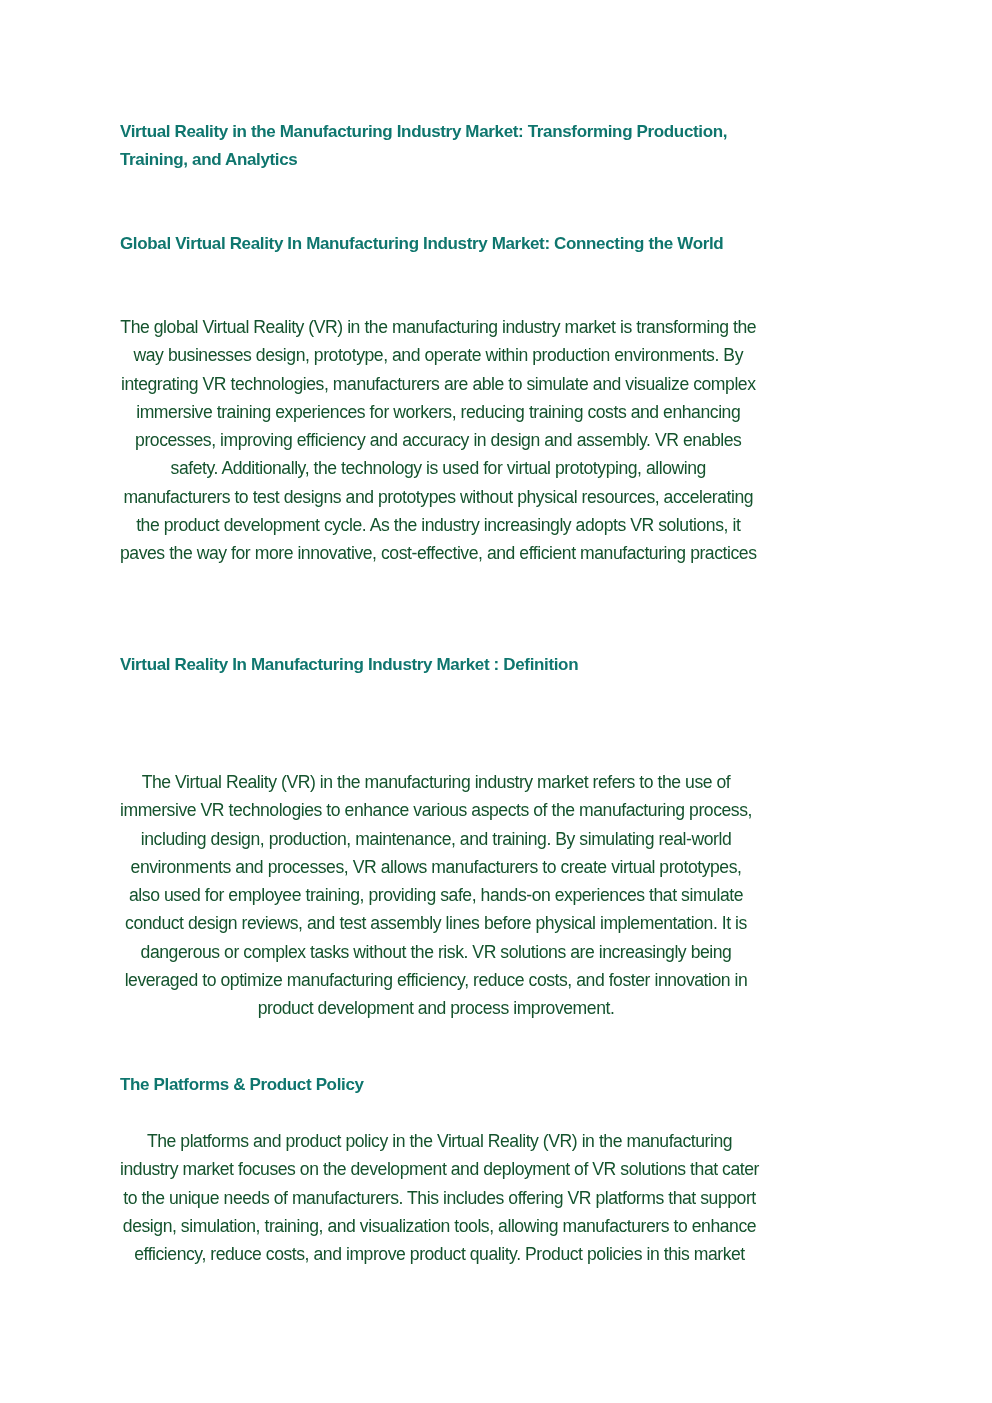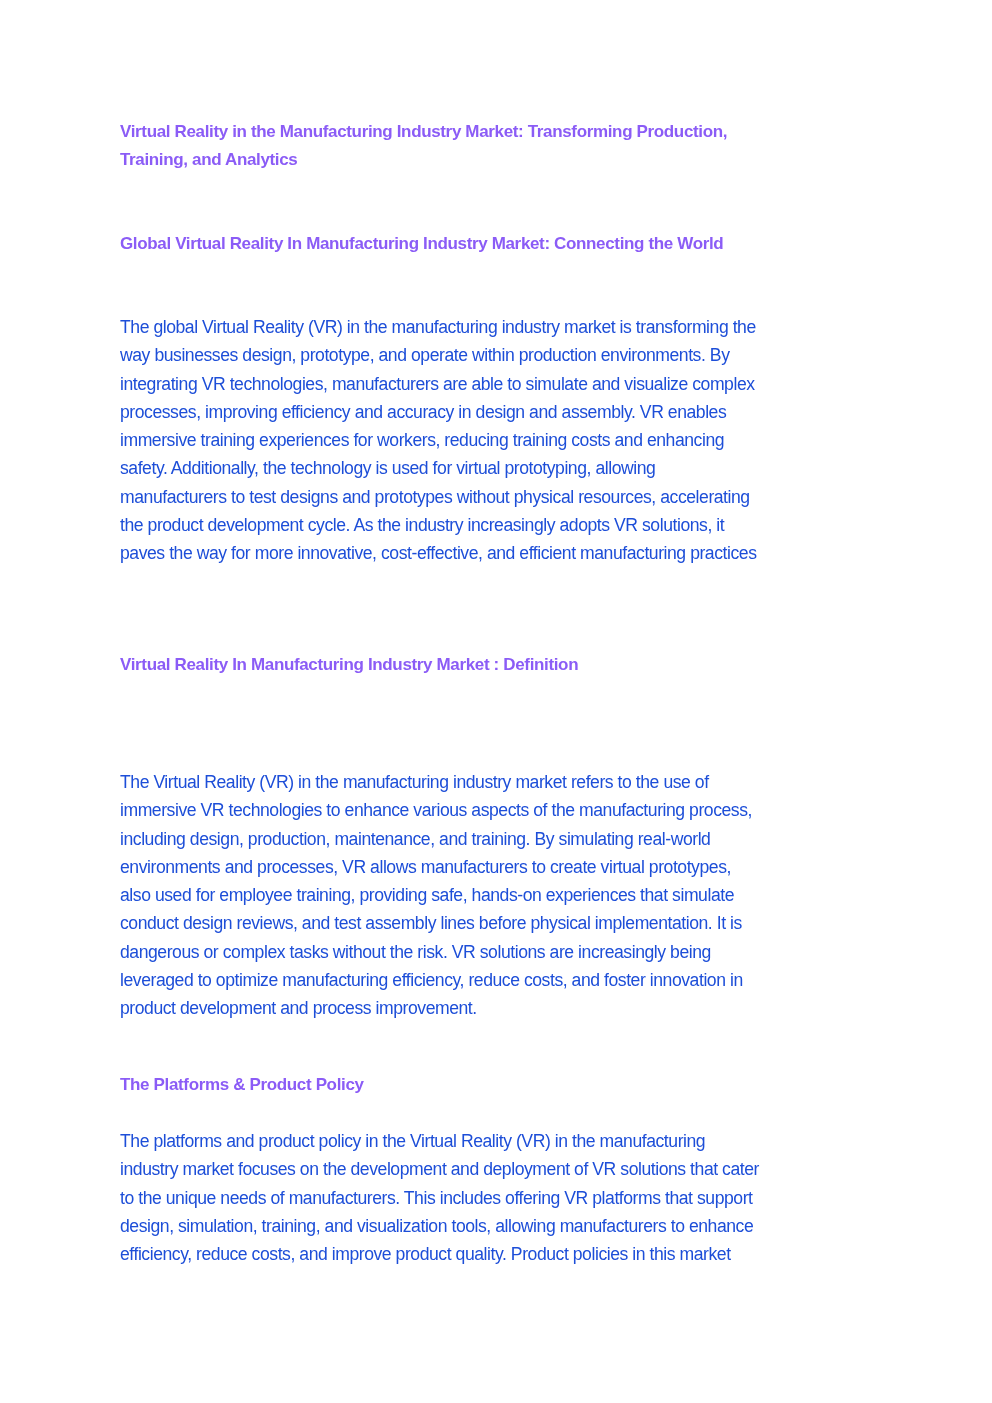--- a/index.html
+++ b/index.html
@@ -20,31 +20,32 @@
       left: 120px;
       top: 0;
       width: 760px;
     }
     .heading {
       position: absolute;
       left: 0;
       font-weight: bold;
       font-size: 17px;
       line-height: 28.3px;
-      color: #8b5cf6;
+      color: #0f766e;
       letter-spacing: -0.35px;
       white-space: nowrap;
     }
     .para {
       position: absolute;
       left: 0;
       font-size: 17.6px;
       line-height: 28.3px;
-      color: #1d4ed8;
+      color: #14532d;
       letter-spacing: -0.45px;
+      text-align: center;
     }
     .line {
       display: block;
       white-space: pre;
     }
   </style>
 </head>
 <body>
 
 <div class="page">
@@ -52,22 +53,22 @@
   <div class="heading" style="top:118px;">
     <span class="line">Virtual Reality in the Manufacturing Industry Market: Transforming Production,</span>
     <span class="line">Training, and Analytics</span>
   </div>
 
   <div class="heading" style="top:230px;">Global Virtual Reality In Manufacturing Industry Market: Connecting the World</div>
   <div class="para" style="top:313px;">
     <span class="line">The global Virtual Reality (VR) in the manufacturing industry market is transforming the</span>
     <span class="line">way businesses design, prototype, and operate within production environments. By</span>
     <span class="line">integrating VR technologies, manufacturers are able to simulate and visualize complex</span>
+    <span class="line">immersive training experiences for workers, reducing training costs and enhancing</span>
     <span class="line">processes, improving efficiency and accuracy in design and assembly. VR enables</span>
-    <span class="line">immersive training experiences for workers, reducing training costs and enhancing</span>
     <span class="line">safety. Additionally, the technology is used for virtual prototyping, allowing</span>
     <span class="line">manufacturers to test designs and prototypes without physical resources, accelerating</span>
     <span class="line">the product development cycle. As the industry increasingly adopts VR solutions, it</span>
     <span class="line">paves the way for more innovative, cost-effective, and efficient manufacturing practices</span>
   </div>
 
   <div class="heading" style="top:651px;">Virtual Reality In Manufacturing Industry  Market  : Definition</div>
   <div class="para" style="top:768px;">
     <span class="line">The Virtual Reality (VR) in the manufacturing industry market refers to the use of</span>
     <span class="line">immersive VR technologies to enhance various aspects of the manufacturing process,</span>

